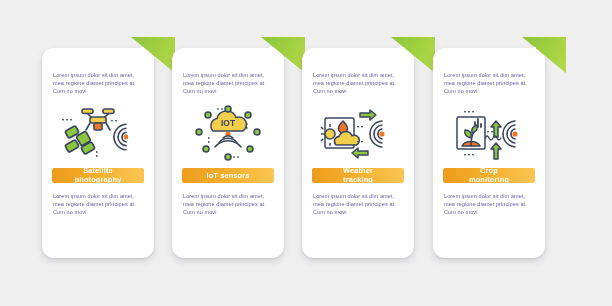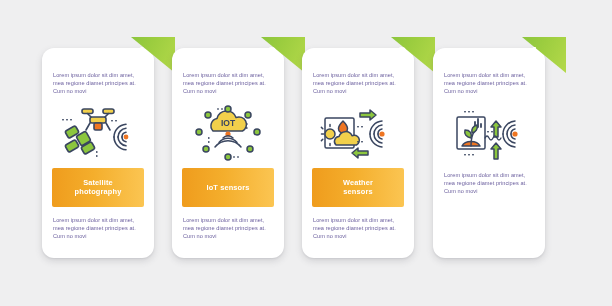--- a/index.html
+++ b/index.html
@@ -71,21 +71,21 @@
     margin-top:8px;
     display:flex;
     align-items:center;
     justify-content:center;
     text-align:center;
   }
   .icon-wrap svg{display:block;}
 
   .title-btn{
     margin:6px 10px 0 10px;
-    height:39px;
+    height:15px;
     border-radius:2px;
     background:linear-gradient(90deg,#ef9c1d 0%,#f4ae2c 45%,#fbc552 100%);
     display:flex;
     align-items:center;
     justify-content:center;
     text-align:center;
     color:#ffffff;
     font-size:7.4px;
     line-height:9px;
     font-weight:bold;
@@ -229,21 +229,21 @@
         <g fill="#3a4660">
           <rect x="41" y="21" width="2" height="1.6" rx="0.8"></rect>
           <rect x="45" y="21" width="2" height="1.6" rx="0.8"></rect>
           <rect x="41" y="36" width="2" height="1.6" rx="0.8"></rect>
           <rect x="45" y="36" width="2" height="1.6" rx="0.8"></rect>
         </g>
       </svg>
     </div>
     <div class="title-btn">
       <span>Weather
-sensors</span>
+tracking</span>
     </div>
     <p class="para bottom">Lorem ipsum dolor sit dim amet, mea regione diamet principes at. Cum no movi</p>
   </div>
 
   <div class="card c4">
     <div class="badge">
       <div class="tri"></div>
       <div class="num">4</div>
     </div>
     <p class="para top">Lorem ipsum dolor sit dim amet, mea regione diamet principes at. Cum no movi</p>
@@ -279,16 +279,20 @@
           <rect x="21" y="6" width="2" height="1.6" rx="0.8"></rect>
           <rect x="25" y="6" width="2" height="1.6" rx="0.8"></rect>
           <rect x="17" y="49" width="2" height="1.6" rx="0.8"></rect>
           <rect x="21" y="49" width="2" height="1.6" rx="0.8"></rect>
           <rect x="25" y="49" width="2" height="1.6" rx="0.8"></rect>
           <rect x="40" y="26" width="2" height="1.6" rx="0.8"></rect>
           <rect x="44" y="26" width="2" height="1.6" rx="0.8"></rect>
         </g>
       </svg>
     </div>
+    <div class="title-btn">
+      <span>Crop
+monitoring</span>
+    </div>
     <p class="para bottom">Lorem ipsum dolor sit dim amet, mea regione diamet principes at. Cum no movi</p>
   </div>
 
 </div>
 
 </body></html>

